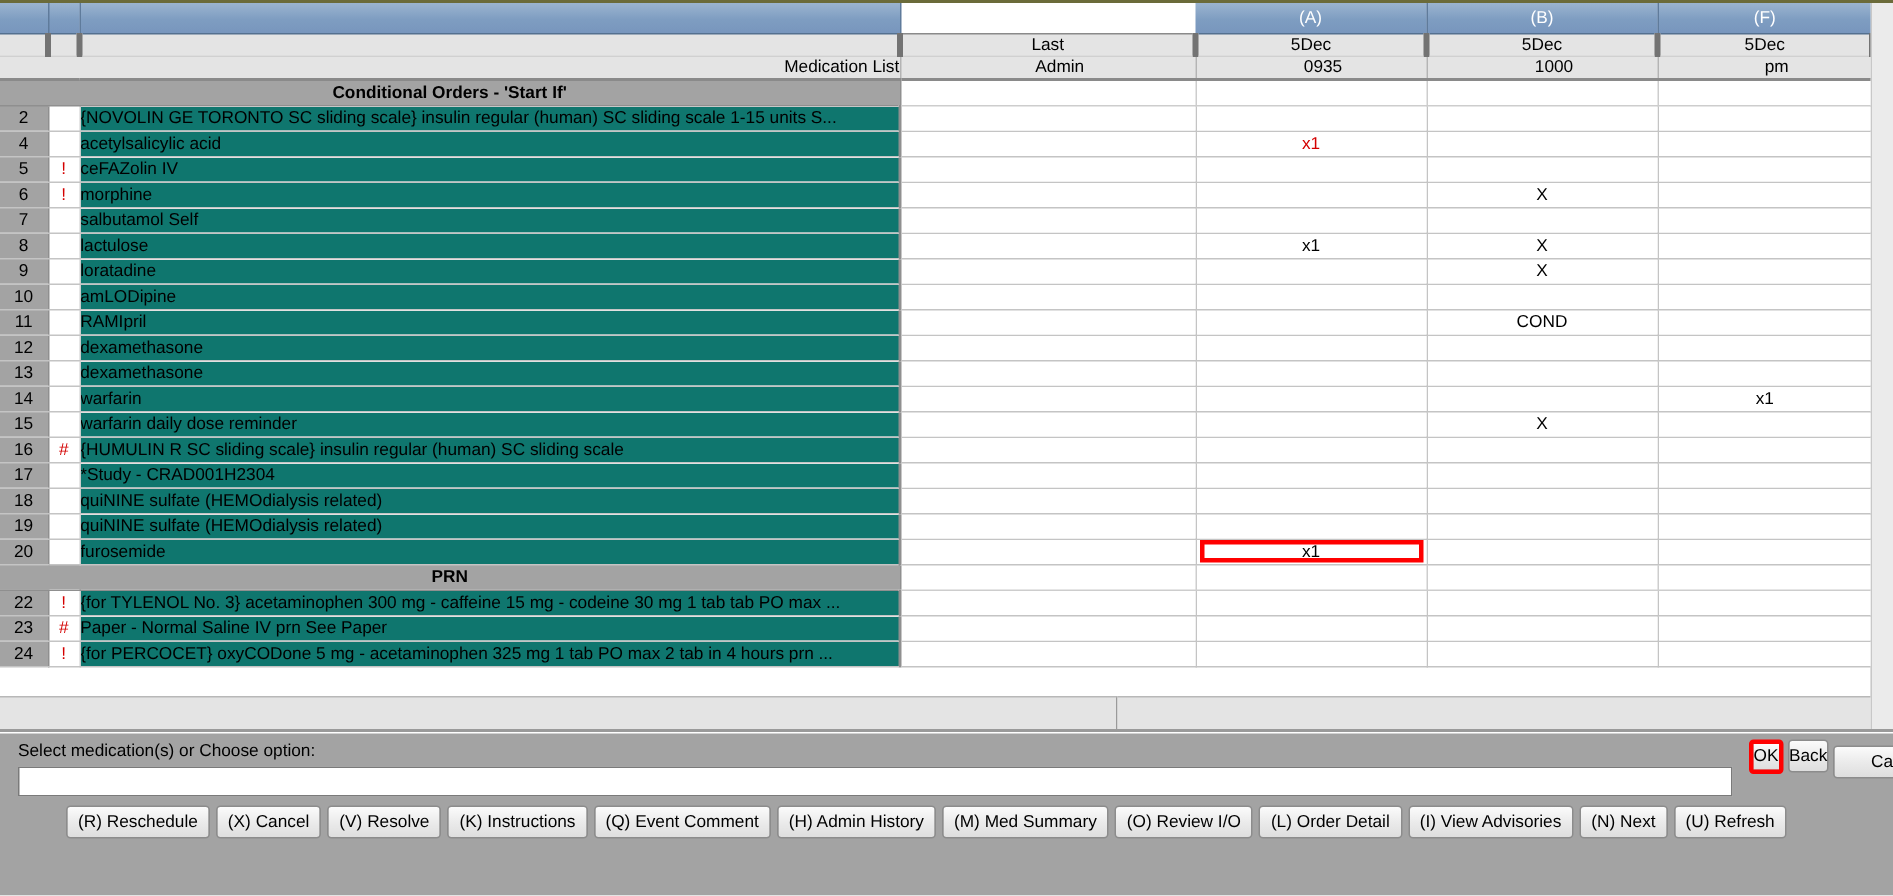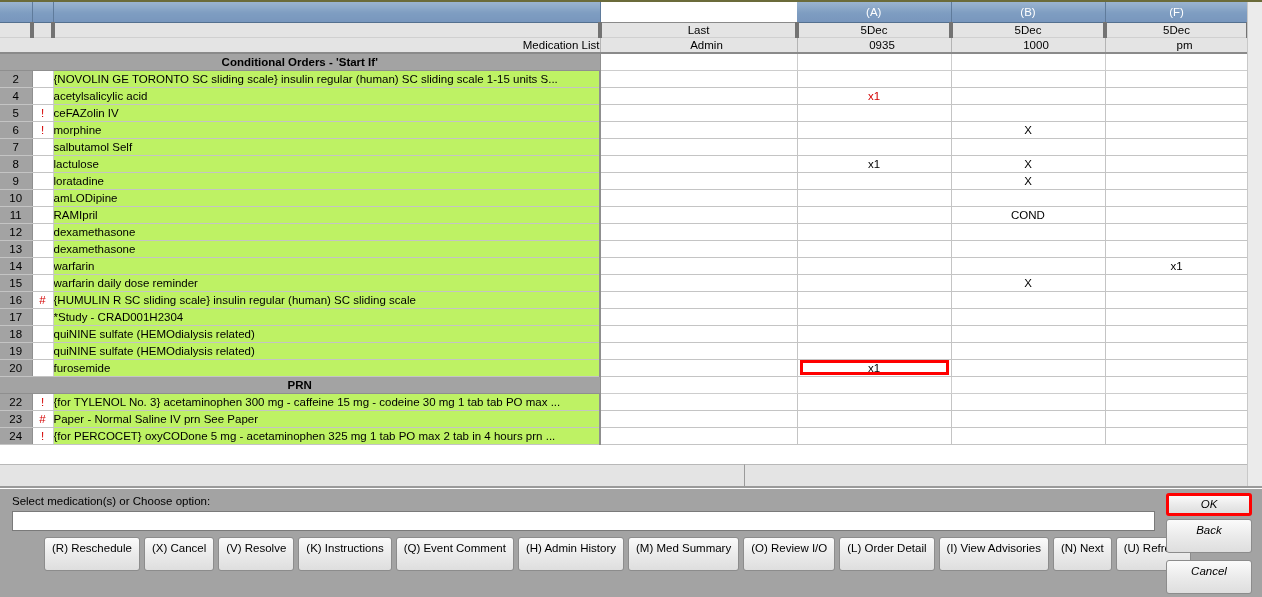--- a/index.html
+++ b/index.html
@@ -144,21 +144,21 @@
   }
   td.flag {
     background: #ffffff;
     text-align: center;
     color: #d40000;
     font-weight: bold;
     font-size: 12px;
     border-right: 1px solid #cdcdcd;
   }
   td.name {
-    background: #bef264;
+    background: #0f766e;
     text-align: left;
     padding-left: 4px;
     white-space: nowrap;
     overflow: hidden;
     border-right: 2px solid #8f8f8f;
   }
   td.cell {
     background: #ffffff;
     text-align: center;
     border-right: 1px solid #c4c4c4;
@@ -237,39 +237,38 @@
     left: 12px;
     top: 48px;
     display: flex;
     gap: 4px;
     margin-left: 32px;
   }
   .btn {
     background: linear-gradient(to bottom, #fbfbfb 0%, #ebebeb 50%, #dedede 100%);
     border: 1px solid #8c8c8c;
     border-radius: 3px;
-    height: 34px;
+    height: 22px;
     line-height: 20px;
     padding: 0 7px;
     font-family: "Liberation Sans", sans-serif;
     font-size: 11.5px;
     color: #000000;
     white-space: nowrap;
     box-sizing: border-box;
     cursor: default;
   }
   .right-btns {
     position: absolute;
     right: 10px;
     top: 4px;
     width: 86px;
     display: flex;
-    flex-direction: column;
+    flex-direction: row;
     gap: 3px;
-    font-style: italic;
   }
   .btn.wide {
     width: 86px;
     text-align: center;
     padding: 0;
   }
   .btn.ok-hl {
     border: 3px solid #ff0000;
     border-radius: 3px;
     height: 23px;

